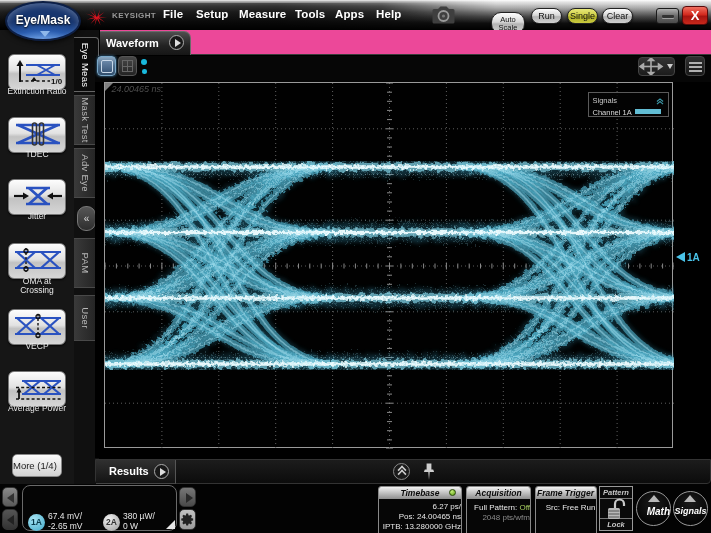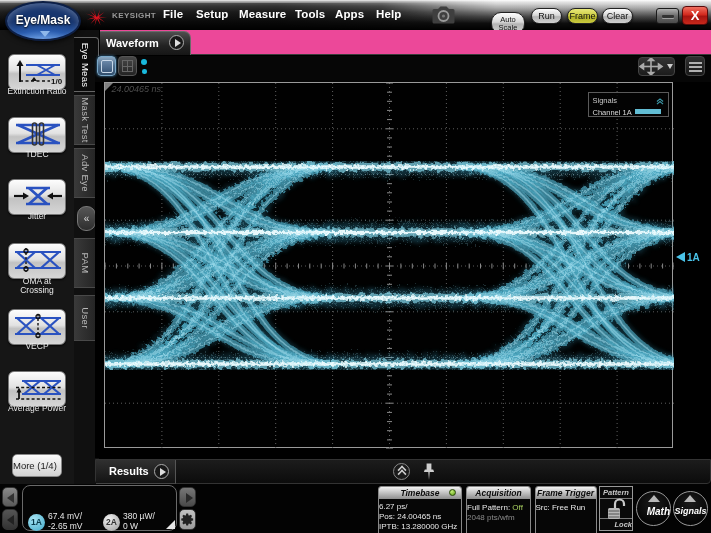--- a/index.html
+++ b/index.html
@@ -100,26 +100,26 @@
 .navb{position:absolute;border-radius:5px;border:1px solid #333;background:linear-gradient(to bottom,#8a8a8a,#5a5a5a);}
 .navb i{position:absolute;left:4px;top:5px;width:0;height:0;}
 #chpanel{position:absolute;left:22px;top:1px;width:155px;height:46px;border-radius:8px;border:1px solid #6a6a6a;background:#050505;}
 .chc{position:absolute;top:28px;width:17px;height:17px;border-radius:50%;text-align:center;line-height:17px;font-size:8.5px;font-weight:bold;color:#083a4a;}
 .chtxt{position:absolute;color:#e8e8e8;font-size:8.5px;line-height:9.5px;}
 #grip{position:absolute;right:1px;bottom:1px;width:0;height:0;border-bottom:9px solid #e8e8e8;border-left:9px solid transparent;}
 
 .ipanel{position:absolute;top:2px;height:58px;border:1px solid #888;border-radius:3px;background:#060606;}
 .ihead{position:absolute;left:0;top:0;width:100%;height:12px;background:linear-gradient(to bottom,#f2f2f2,#8e8e8e);
  color:#0a0a0a;font-size:8.5px;font-weight:bold;font-style:italic;text-align:center;line-height:12px;border-radius:2px 2px 0 0;}
-.iline{position:absolute;width:100%;text-align:left;color:#e8e8e8;font-size:8px;white-space:nowrap;}
+.iline{position:absolute;width:100%;text-align:right;color:#e8e8e8;font-size:8px;white-space:nowrap;}
 .led{position:absolute;width:7px;height:7px;border-radius:50%;background:radial-gradient(circle at 35% 30%,#c6f07a,#5a9a10);border:1px solid #2a4a08;}
 
 #patpanel{position:absolute;left:599px;top:2px;width:34px;height:45px;border:1px solid #999;border-radius:0;background:#0a0a0a;}
 #patpanel .pt{position:absolute;left:0;top:1px;width:100%;text-align:center;color:#c8c8c8;font-size:7.5px;font-weight:bold;font-style:italic;border-bottom:1px solid #777;padding-bottom:1px;}
-#patpanel .pl{position:absolute;left:0;bottom:1px;width:100%;text-align:right;color:#c8c8c8;font-size:7.5px;font-weight:bold;font-style:italic;border-top:1px solid #777;padding-top:1px;}
+#patpanel .pl{position:absolute;left:0;bottom:1px;width:100%;text-align:center;color:#c8c8c8;font-size:7.5px;font-weight:bold;font-style:italic;border-top:1px solid #777;padding-top:1px;}
 .circb{position:absolute;top:7px;width:35px;height:35px;border-radius:50%;border:1.5px solid #999;background:radial-gradient(circle at 50% 35%,#1c1c1c,#050505 70%);
  color:#fff;font-style:italic;font-weight:bold;text-align:right;}
 .circb .tri{position:absolute;left:50%;top:3px;margin-left:-6px;width:0;height:0;border-left:6px solid transparent;border-right:6px solid transparent;border-bottom:7px solid #b8b8b8;}
 .circb .lb{position:absolute;left:0;top:14px;width:100%;}
 </style></head><body>
 <div id="app">
 <div id="topbar" class="abs">
       <div class="shade"></div>
       <div class="shine"></div>
 <div id="oval" class="abs">
@@ -136,21 +136,21 @@
 <div class="menuitem" style="left:295px">Tools</div>
 <div class="menuitem" style="left:335px">Apps</div>
 <div class="menuitem" style="left:376px">Help</div>
 <svg class="abs" style="left:432px;top:6px" width="23" height="18" viewBox="0 0 23 18">
         <path d="M6 3 L8.5 0.5 H14.5 L17 3 H21 A1.5 1.5 0 0 1 22.5 4.5 V16 A1.5 1.5 0 0 1 21 17.5 H2 A1.5 1.5 0 0 1 .5 16 V4.5 A1.5 1.5 0 0 1 2 3 Z" fill="#3f3f3f"></path>
         <circle cx="11.5" cy="10" r="5" fill="none" stroke="#9a9a9a" stroke-width="1.8"></circle>
         <circle cx="11.5" cy="10" r="1.6" fill="#777"></circle>
       </svg>
 <div class="pill" style="left:491px;top:12px;width:34px;height:22px;font-size:7.5px;line-height:8.5px;padding-top:2.5px">Auto<br>Scale</div>
 <div class="pill" style="left:531px;top:8px;width:31px;height:16px;font-size:9px;line-height:15px">Run</div>
-<div class="pill single" style="left:567px;top:8px;width:31px;height:16px;font-size:9px;line-height:15px">Frame</div>
+<div class="pill single" style="left:567px;top:8px;width:31px;height:16px;font-size:9px;line-height:15px">Single</div>
 <div class="pill" style="left:602px;top:8px;width:31px;height:16px;font-size:9px;line-height:15px">Clear</div>
 <div id="minbtn" class="abs">
         <div></div>
       </div>
 <div id="closebtn" class="abs">X</div>
 </div>
 <div id="row2" class="abs">
       <div id="wavetab">
         <span>Waveform</span>
         <div class="playc" style="left:72px;top:3px">

